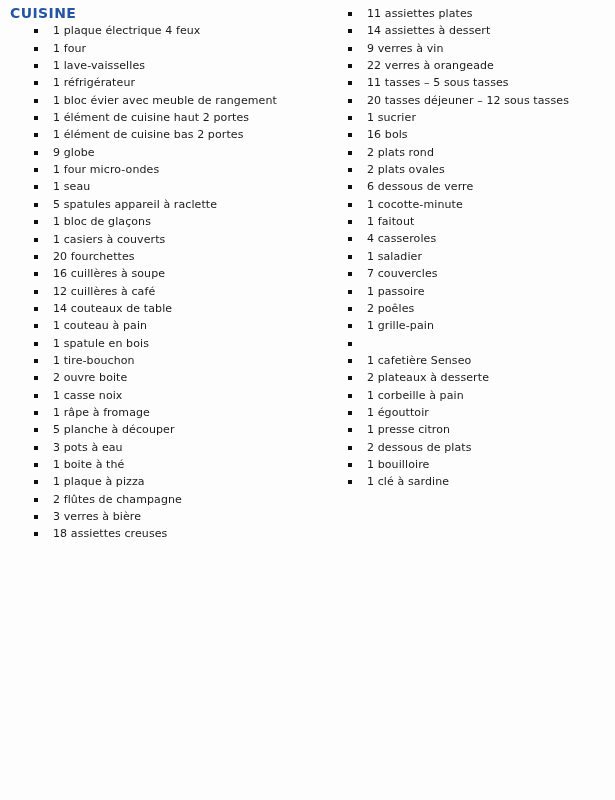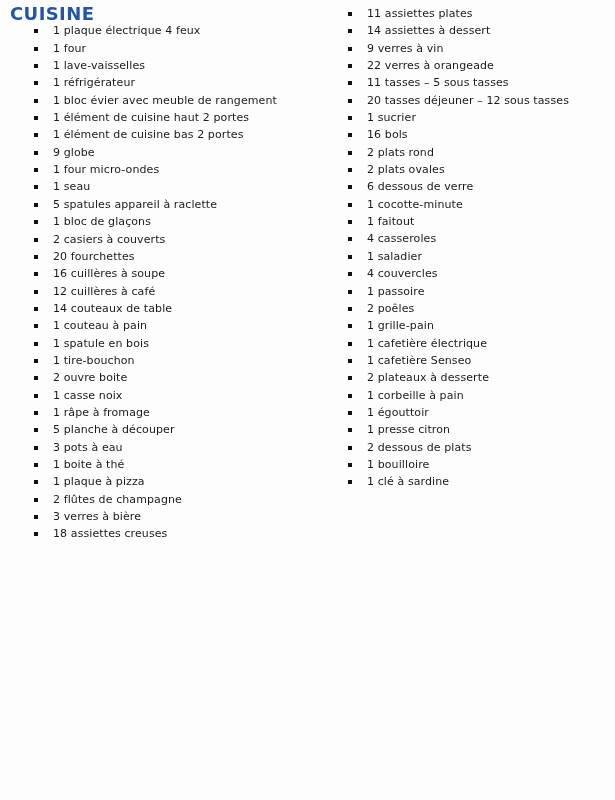--- a/index.html
+++ b/index.html
@@ -19,21 +19,21 @@
   .column {
     position: absolute;
     top: 5px;
   }
   .column-left  { left: 10px;  width: 310px; }
   .column-right { left: 324px; width: 285px; }
   .doc-title {
     display: block;
     height: 17.4px;
     line-height: 17.4px;
-    font-size: 18px;
+    font-size: 14px;
     font-weight: 700;
     letter-spacing: 0.4px;
     color: #2455a4;
     white-space: nowrap;
   }
   ul.item-list {
     list-style: none;
     margin: 0;
     padding: 0;
   }
@@ -71,21 +71,21 @@
       <li class="item"><span class="bullet"></span><span class="item-label">1 lave-vaisselles</span></li>
       <li class="item"><span class="bullet"></span><span class="item-label">1 réfrigérateur</span></li>
       <li class="item"><span class="bullet"></span><span class="item-label">1 bloc évier avec meuble de rangement</span></li>
       <li class="item"><span class="bullet"></span><span class="item-label">1 élément de cuisine haut 2 portes</span></li>
       <li class="item"><span class="bullet"></span><span class="item-label">1 élément de cuisine bas 2 portes</span></li>
       <li class="item"><span class="bullet"></span><span class="item-label">9 globe</span></li>
       <li class="item"><span class="bullet"></span><span class="item-label">1 four micro-ondes</span></li>
       <li class="item"><span class="bullet"></span><span class="item-label">1 seau</span></li>
       <li class="item"><span class="bullet"></span><span class="item-label">5 spatules appareil à raclette</span></li>
       <li class="item"><span class="bullet"></span><span class="item-label">1 bloc de glaçons</span></li>
-      <li class="item"><span class="bullet"></span><span class="item-label">2 casiers à couverts</span></li>
+      <li class="item"><span class="bullet"></span><span class="item-label">1 casiers à couverts</span></li>
       <li class="item"><span class="bullet"></span><span class="item-label">20 fourchettes</span></li>
       <li class="item"><span class="bullet"></span><span class="item-label">16 cuillères à soupe</span></li>
       <li class="item"><span class="bullet"></span><span class="item-label">12 cuillères à café</span></li>
       <li class="item"><span class="bullet"></span><span class="item-label">14 couteaux de table</span></li>
       <li class="item"><span class="bullet"></span><span class="item-label">1 couteau à pain</span></li>
       <li class="item"><span class="bullet"></span><span class="item-label">1 spatule en bois</span></li>
       <li class="item"><span class="bullet"></span><span class="item-label">1 tire-bouchon</span></li>
       <li class="item"><span class="bullet"></span><span class="item-label">2 ouvre boite</span></li>
       <li class="item"><span class="bullet"></span><span class="item-label">1 casse noix</span></li>
       <li class="item"><span class="bullet"></span><span class="item-label">1 râpe à fromage</span></li>
@@ -109,25 +109,25 @@
       <li class="item"><span class="bullet"></span><span class="item-label">20 tasses déjeuner – 12 sous tasses</span></li>
       <li class="item"><span class="bullet"></span><span class="item-label">1 sucrier</span></li>
       <li class="item"><span class="bullet"></span><span class="item-label">16 bols</span></li>
       <li class="item"><span class="bullet"></span><span class="item-label">2 plats rond</span></li>
       <li class="item"><span class="bullet"></span><span class="item-label">2 plats ovales</span></li>
       <li class="item"><span class="bullet"></span><span class="item-label">6 dessous de verre</span></li>
       <li class="item"><span class="bullet"></span><span class="item-label">1 cocotte-minute</span></li>
       <li class="item"><span class="bullet"></span><span class="item-label">1 faitout</span></li>
       <li class="item"><span class="bullet"></span><span class="item-label">4 casseroles</span></li>
       <li class="item"><span class="bullet"></span><span class="item-label">1 saladier</span></li>
-      <li class="item"><span class="bullet"></span><span class="item-label">4 couvercles</span></li>
+      <li class="item"><span class="bullet"></span><span class="item-label">7 couvercles</span></li>
       <li class="item"><span class="bullet"></span><span class="item-label">1 passoire</span></li>
       <li class="item"><span class="bullet"></span><span class="item-label">2 poêles</span></li>
       <li class="item"><span class="bullet"></span><span class="item-label">1 grille-pain</span></li>
-      <li class="item"><span class="bullet"></span><span class="item-label">1 cafetière électrique</span></li>
+      <li class="item"><span class="bullet"></span></li>
       <li class="item"><span class="bullet"></span><span class="item-label">1 cafetière Senseo</span></li>
       <li class="item"><span class="bullet"></span><span class="item-label">2 plateaux à desserte</span></li>
       <li class="item"><span class="bullet"></span><span class="item-label">1 corbeille à pain</span></li>
       <li class="item"><span class="bullet"></span><span class="item-label">1 égouttoir</span></li>
       <li class="item"><span class="bullet"></span><span class="item-label">1 presse citron</span></li>
       <li class="item"><span class="bullet"></span><span class="item-label">2 dessous de plats</span></li>
       <li class="item"><span class="bullet"></span><span class="item-label">1 bouilloire</span></li>
       <li class="item"><span class="bullet"></span><span class="item-label">1 clé à sardine</span></li>
     </ul>
   </div>

